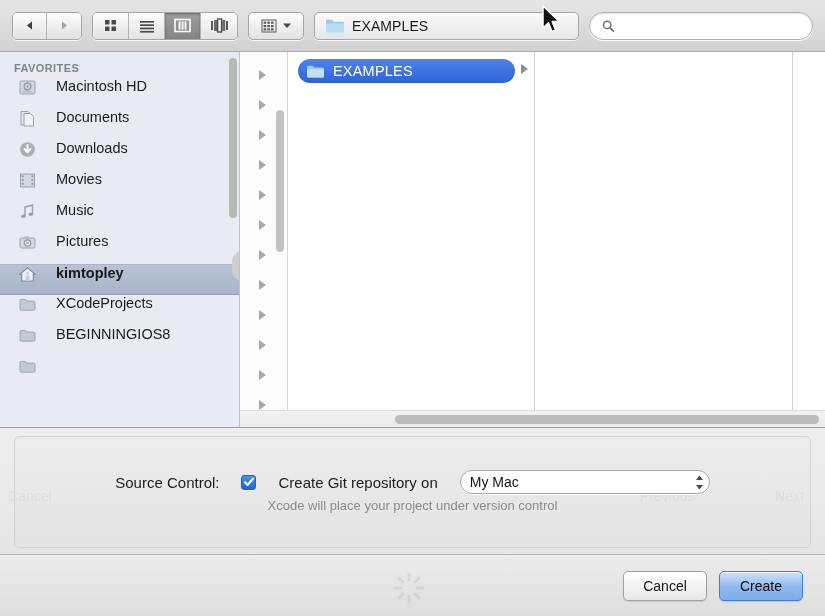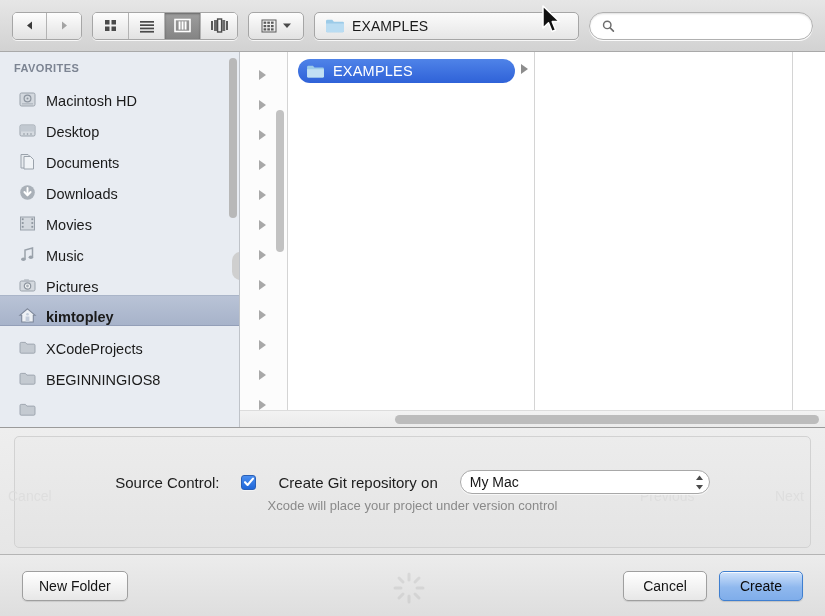--- a/index.html
+++ b/index.html
@@ -98,21 +98,21 @@
     border-right: 1px solid #bfc3c9;
     position: relative;
     overflow: hidden;
   }
   .sb-head {
     font-size: 11px; font-weight: bold; color: #7c8492;
     letter-spacing: .4px;
     padding: 10px 0 4px 14px;
   }
   .sb-item {
-    height: 31px; display: flex; align-items: flex-end; gap: 9px;
+    height: 31px; display: flex; align-items: flex-start; gap: 19px;
     padding-left: 18px; cursor: default;
     font-size: 14.5px; color: #1b1b1b;
   }
   .sb-item.sel {
     background: linear-gradient(#b9c3d6, #a7b3ca);
     border-top: 1px solid #aab5c9;
     border-bottom: 1px solid #939fb8;
     font-weight: bold; color: #1a1a1a;
   }
   .sb-item .ico { width: 19px; height: 19px; flex: none; display: block; }
@@ -341,30 +341,20 @@
         <svg class="ico" viewBox="0 0 19 19">
           <rect x="2" y="3" width="15" height="13" rx="1.6" fill="#d3d8de" stroke="#9aa2ab" stroke-width="1"></rect>
           <circle cx="9.5" cy="8.5" r="3.4" fill="none" stroke="#8c949e" stroke-width="1.2"></circle>
           <circle cx="9.5" cy="8.5" r="1" fill="#8c949e"></circle>
           <rect x="4" y="13" width="11" height="1.6" fill="#b6bdc5"></rect>
         </svg>
         <span>Macintosh HD</span>
       </div>
 
 
-      <div class="sb-item">
-        <svg class="ico" viewBox="0 0 19 19">
-          <rect x="2" y="4" width="15" height="11" rx="1.4" fill="#d6dbe1" stroke="#9aa2ab" stroke-width="1"></rect>
-          <rect x="2.5" y="4.5" width="14" height="6" fill="#c2c9d1"></rect>
-          <circle cx="6" cy="13" r=".8" fill="#8c949e"></circle>
-          <circle cx="9.5" cy="13" r=".8" fill="#8c949e"></circle>
-          <circle cx="13" cy="13" r=".8" fill="#8c949e"></circle>
-        </svg>
-        <span>Desktop</span>
-      </div>
 
       <div class="sb-item">
         <svg class="ico" viewBox="0 0 19 19">
           <path d="M3 2.5 H10 L13 5.5 V16 H3 Z" fill="#e6eaee" stroke="#9aa2ab" stroke-width="1"></path>
           <path d="M6 4.5 H12.5 L15.5 7.5 V17 H6 Z" fill="#f0f3f6" stroke="#9aa2ab" stroke-width="1"></path>
         </svg>
         <span>Documents</span>
       </div>
 
       <div class="sb-item">
@@ -506,21 +496,20 @@
               <path d="M4.5 5.5 L1 1 L8 1 Z" fill="#4a4a4a"></path>
             </svg>
         </span>
       </span>
     </div>
 
     <div class="hint">Xcode will place your project under version control</div>
   </div>
 
   <div class="bottom">
-    <button class="btn">New Folder</button>
 
     <svg class="spinner" viewBox="0 0 34 34">
       <g stroke="#555" stroke-width="3" stroke-linecap="round">
         <line x1="17" y1="3" x2="17" y2="9"></line>
         <line x1="27" y1="7" x2="23" y2="11"></line>
         <line x1="31" y1="17" x2="25" y2="17"></line>
         <line x1="27" y1="27" x2="23" y2="23"></line>
         <line x1="17" y1="31" x2="17" y2="25"></line>
         <line x1="7" y1="27" x2="11" y2="23"></line>
         <line x1="3" y1="17" x2="9" y2="17"></line>

